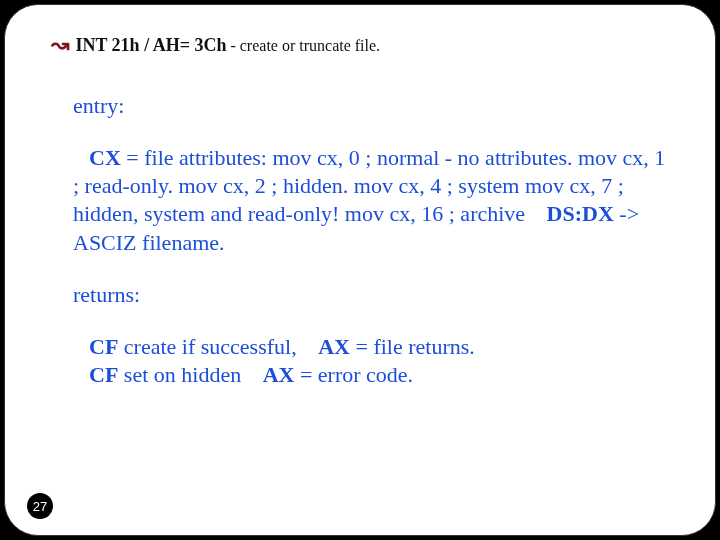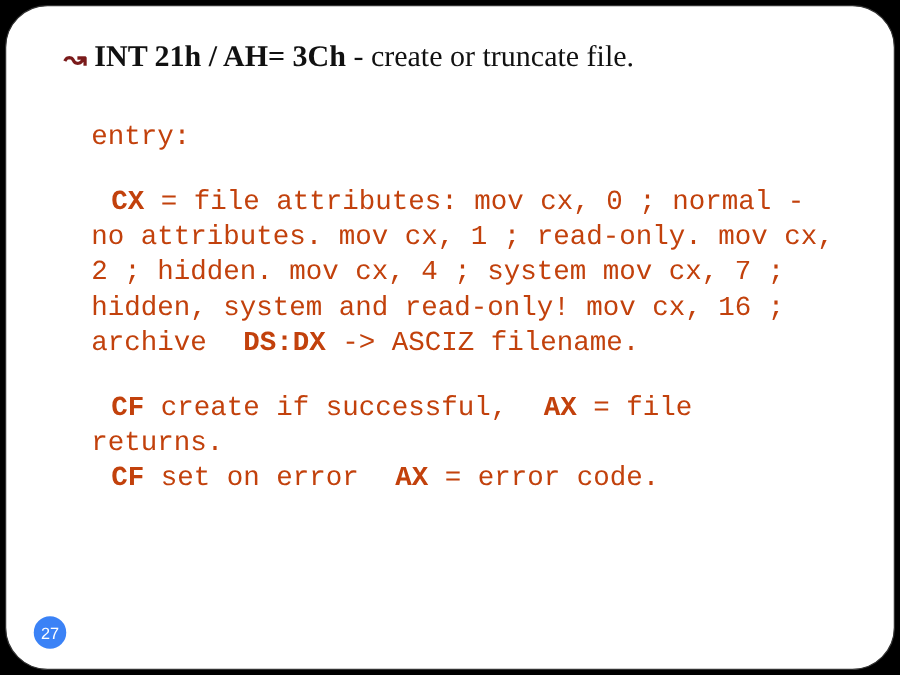--- a/index.html
+++ b/index.html
@@ -31,44 +31,43 @@
     font-family: Arial, sans-serif;
     font-size: 22px;
     color: #7a1a1a;
     font-weight: bold;
     margin-right: 2px;
     line-height: 1;
     transform: translateY(1px);
   }
   .title-bold {
     font-weight: bold;
-    font-size: 24px;
+    font-size: 18px;
     color: #111;
   }
   .title-rest {
-    font-size: 24px;
+    font-size: 16px;
     color: #111;
   }
   .body {
     padding-left: 22px;
     font-size: 22px;
     line-height: 1.28;
-    color: #c2410c;
-    font-family: Liberation Mono, monospace;
+    color: #1d4ed8;
   }
   .para { margin-bottom: 24px; }
   .bold { font-weight: bold; margin-left: 16px; }
   .page-num {
     position: absolute;
     left: 22px;
     bottom: 16px;
     width: 26px;
     height: 26px;
     border-radius: 50%;
-    background: #3b82f6;
+    background: #000000;
     color: #fff;
     font-family: Arial, sans-serif;
     font-size: 13px;
     display: flex;
     align-items: center;
     justify-content: center;
   }
 </style>
 </head>
 <body>
@@ -83,24 +82,25 @@
   </div>
 
   <div class="body">
 
     <div class="para">entry:</div>
 
     <div class="para">
       <span class="bold">CX</span><span> = file attributes: mov cx, 0 ; normal - no attributes. mov cx, 1 ; read-only. mov cx, 2 ; hidden. mov cx, 4 ; system mov cx, 7 ; hidden, system and read-only! mov cx, 16 ; archive </span><span class="bold">DS:DX</span><span> -&gt; ASCIZ filename.</span>
     </div>
 
+    <div class="para">returns:</div>
 
     <div class="para">
       <span class="bold">CF</span><span> create if successful, </span><span class="bold">AX</span><span> = file returns.</span><br>
-      <span class="bold">CF</span><span> set on error </span><span class="bold">AX</span><span> = error code.</span>
+      <span class="bold">CF</span><span> set on hidden </span><span class="bold">AX</span><span> = error code.</span>
     </div>
 
   </div>
 
   <div class="page-num">
     <span>27</span>
   </div>
 
 </div>
 

